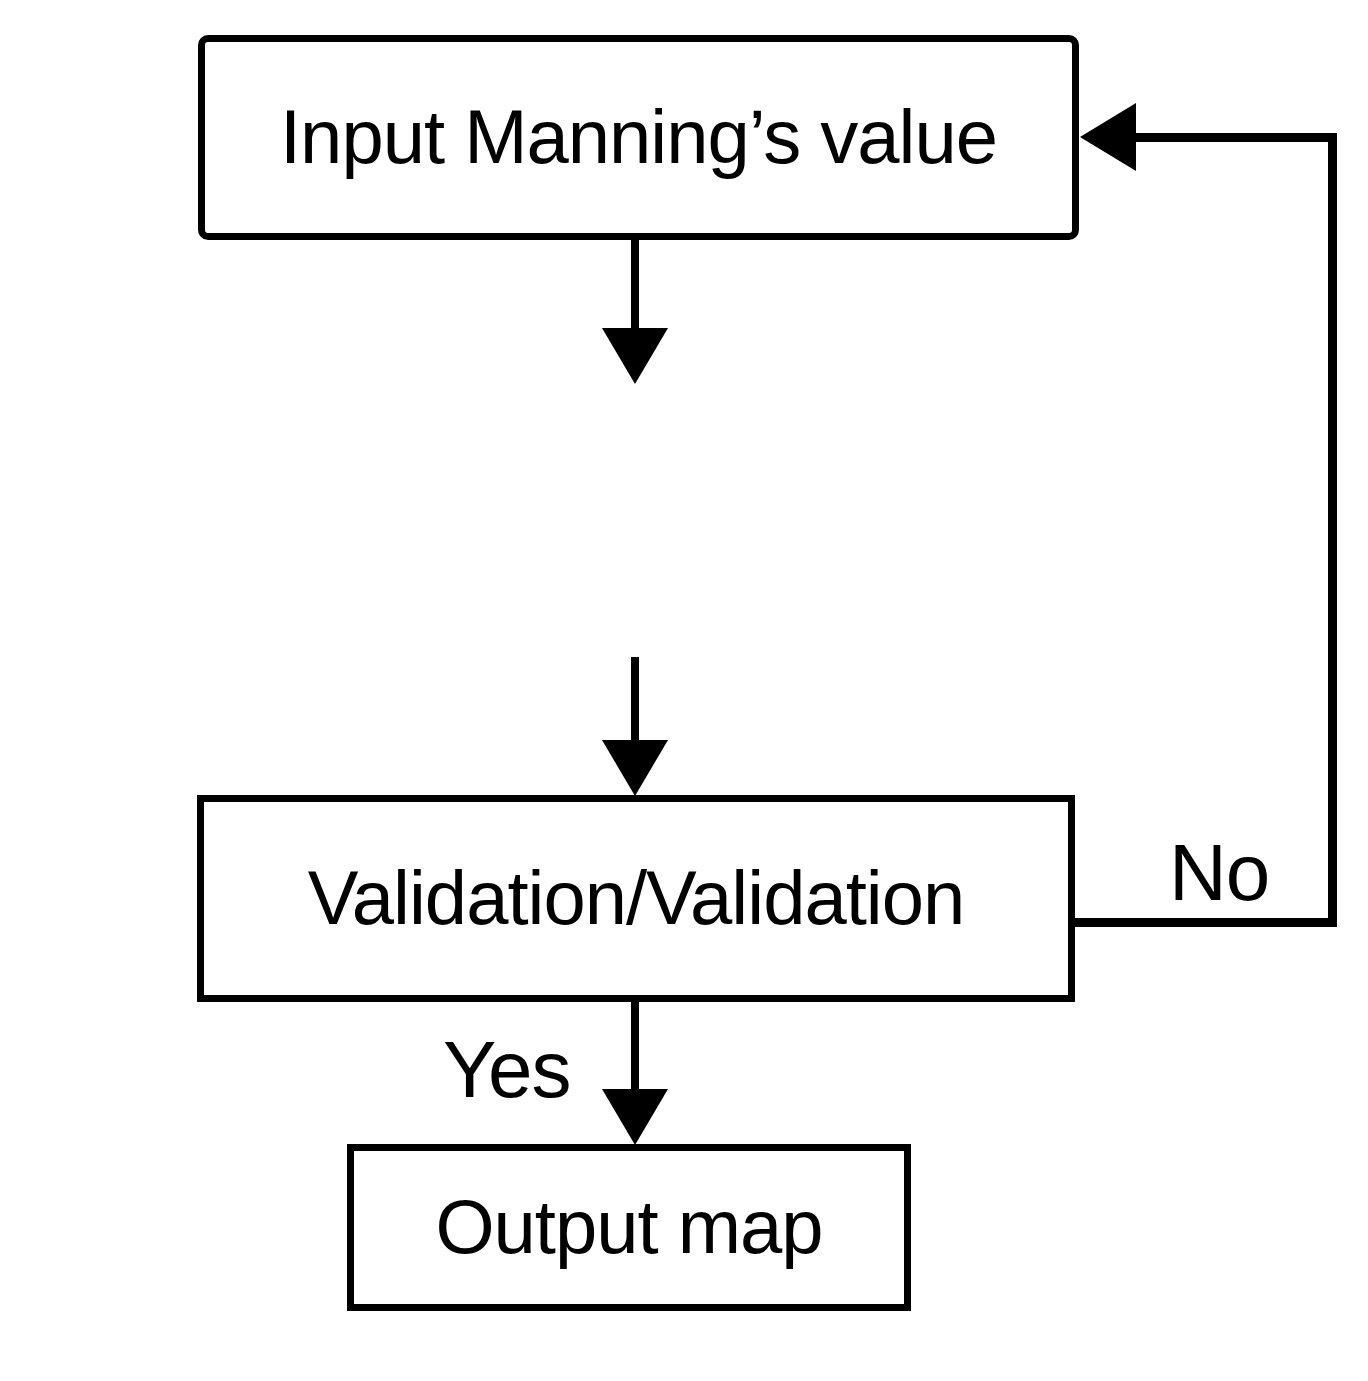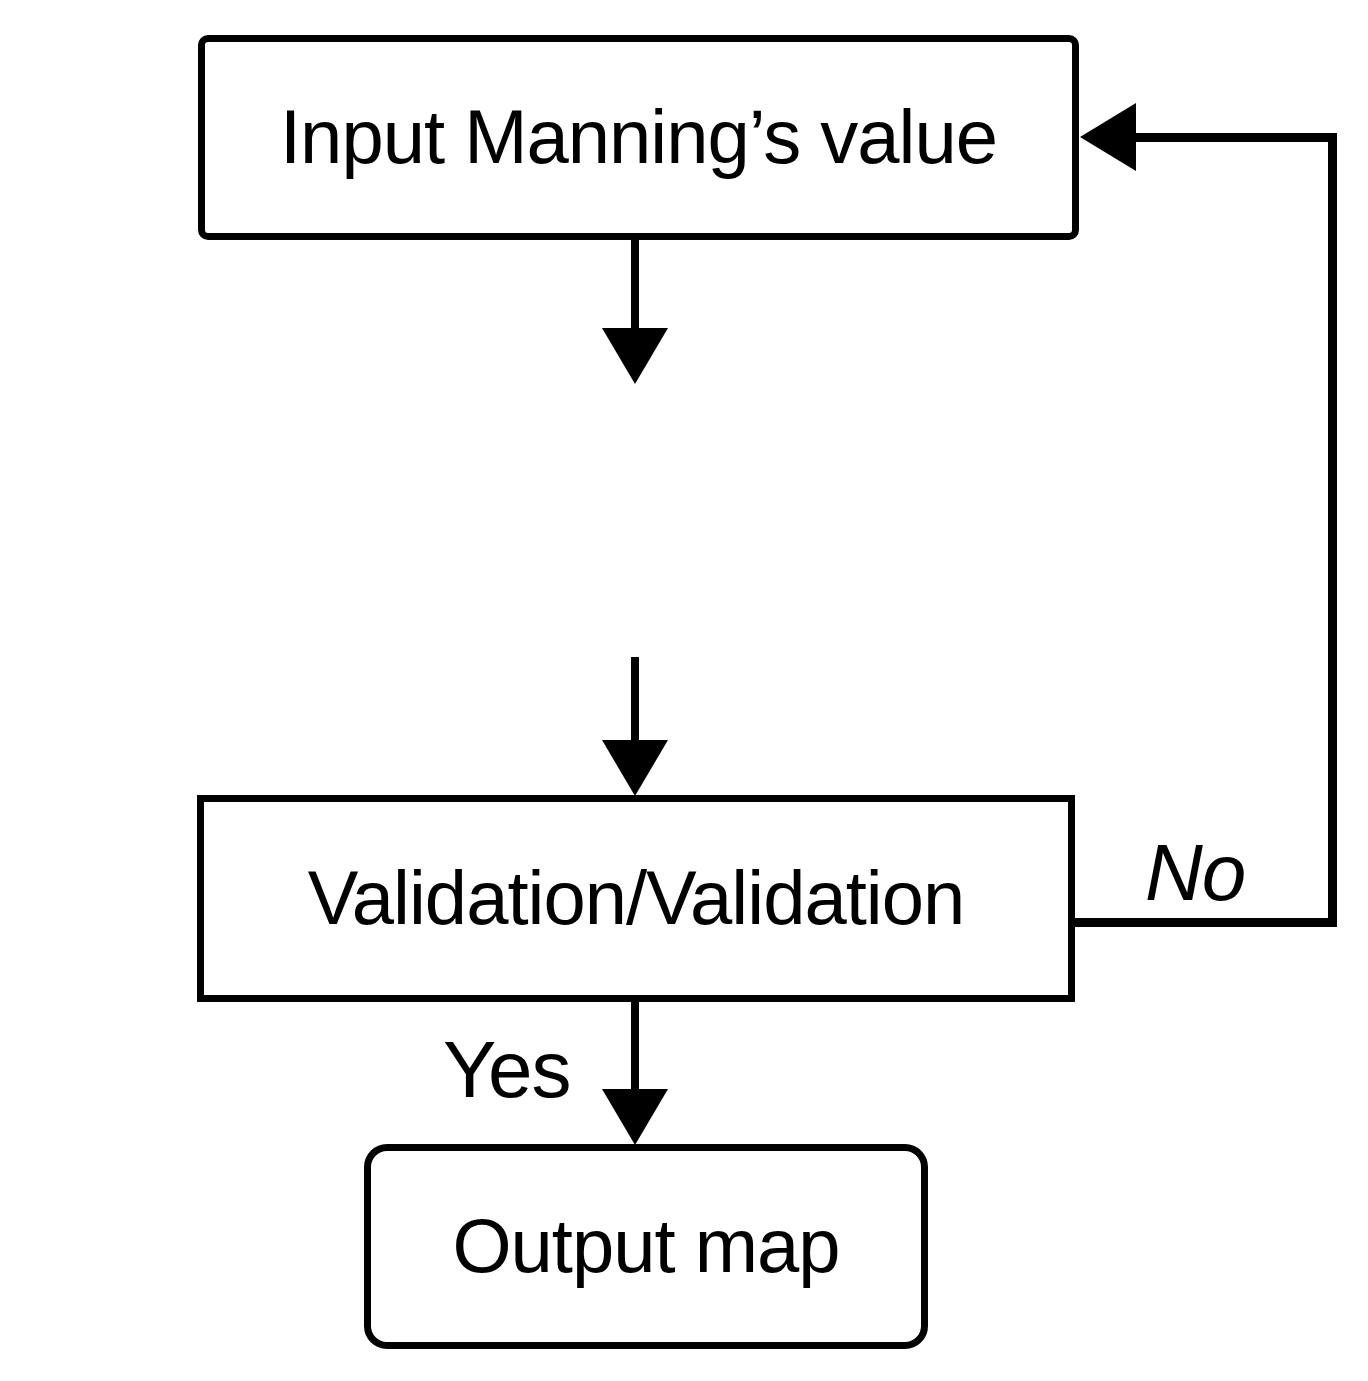--- a/index.html
+++ b/index.html
@@ -27,21 +27,21 @@
     justify-content: center;
     text-align: center;
     font-size: 76px;
     line-height: 1.3;
     letter-spacing: -1px;
     box-sizing: border-box;
   }
   #node-input   { left: 198px; top: 35px;   width: 881px;  height: 205px; border-radius: 10px; }
   #node-run     { left: 32px;  top: 383px;  width: 1215px; height: 274px; }
   #node-calib   { left: 197px; top: 795px;  width: 878px;  height: 207px; }
-  #node-output  { left: 364px; top: 1144px; width: 564px;  height: 205px; border-radius: 23px; }
+  #node-output  { left: 347px; top: 1144px; width: 564px;  height: 167px; }
 
   .connector {
     position: absolute;
     background: #000000;
   }
   
   #a1-line { left: 631px; top: 240px; width: 8px; height: 95px; }
   #a2-line { left: 631px; top: 657px; width: 8px; height: 93px; }
   #a3-line { left: 631px; top: 1002px; width: 8px; height: 94px; }
   
@@ -71,21 +71,21 @@
   }
   #fb-head { left: 1080px; top: 103px; }
 
   .edge-label {
     position: absolute;
     font-size: 80px;
     line-height: 1;
     letter-spacing: -1px;
   }
   #label-yes { left: 443px;  top: 1030px; }
-  #label-no  { left: 1145px; top: 833px; font-style: italic; }
+  #label-no  { left: 1169px; top: 833px; }
 </style>
 </head>
 <body>
 
 <div id="canvas">
 
   <div class="node" id="node-input">
     <span>Input Manning’s value</span>
   </div>
 

